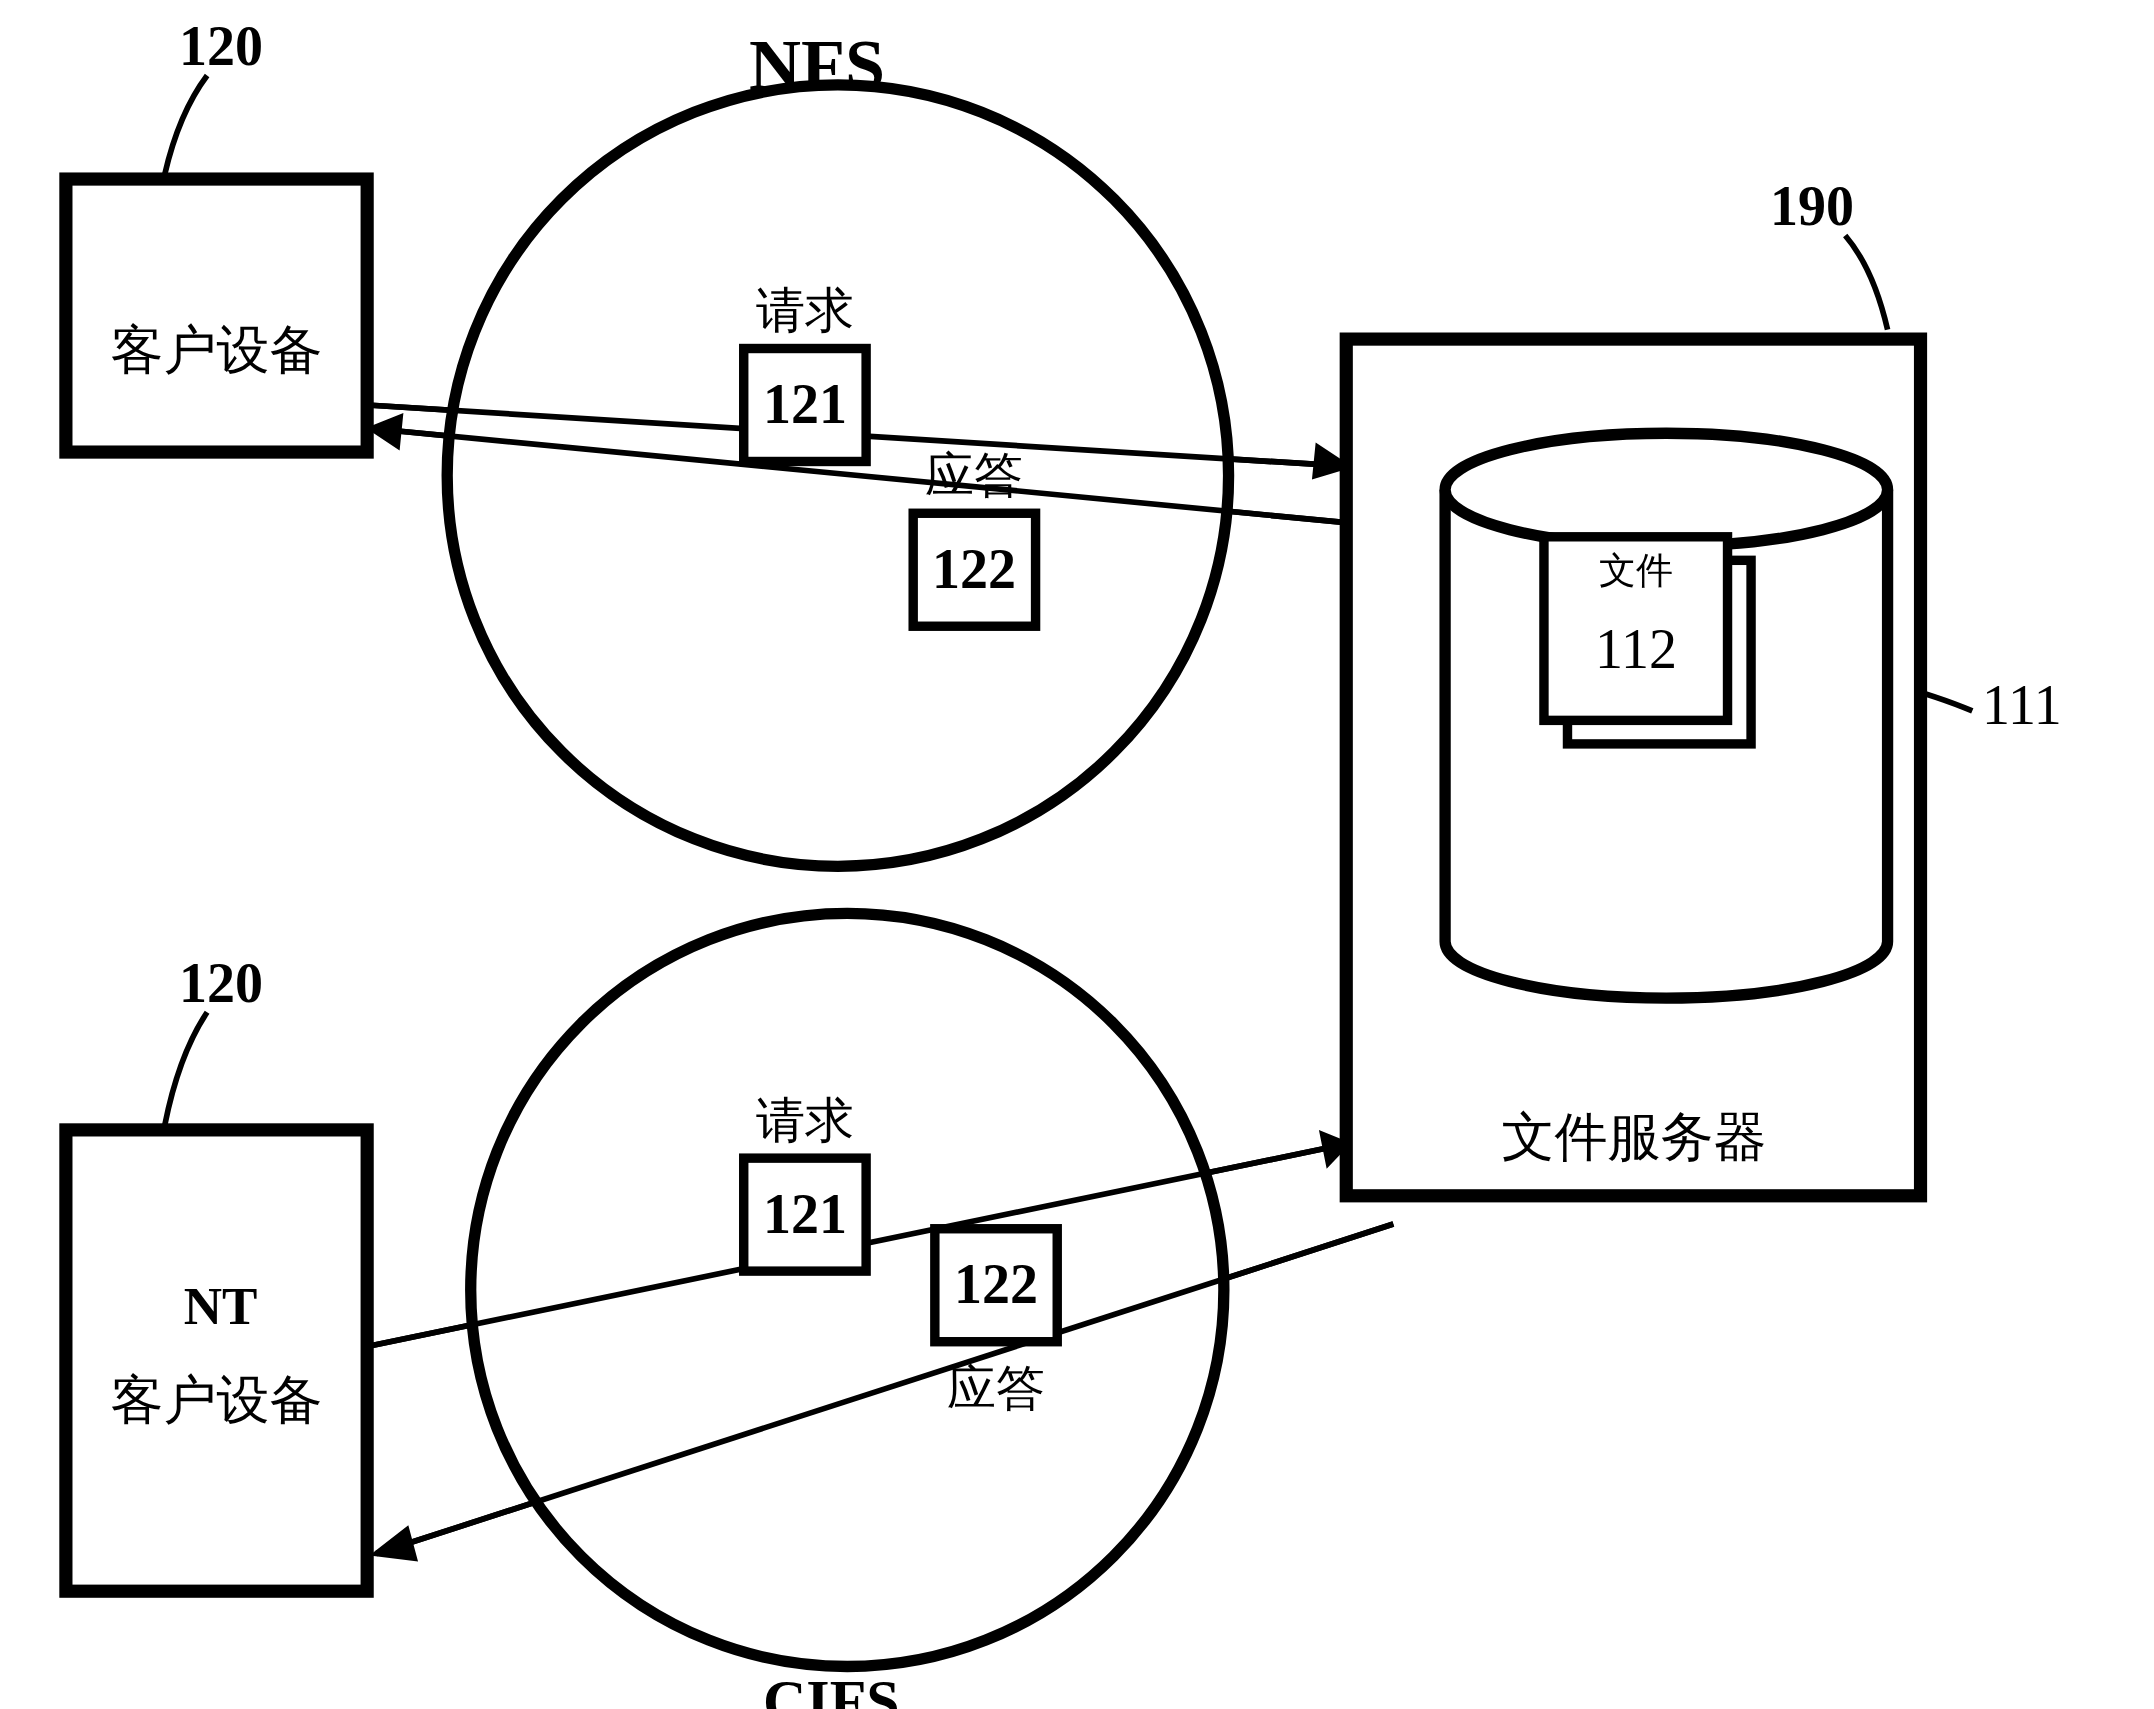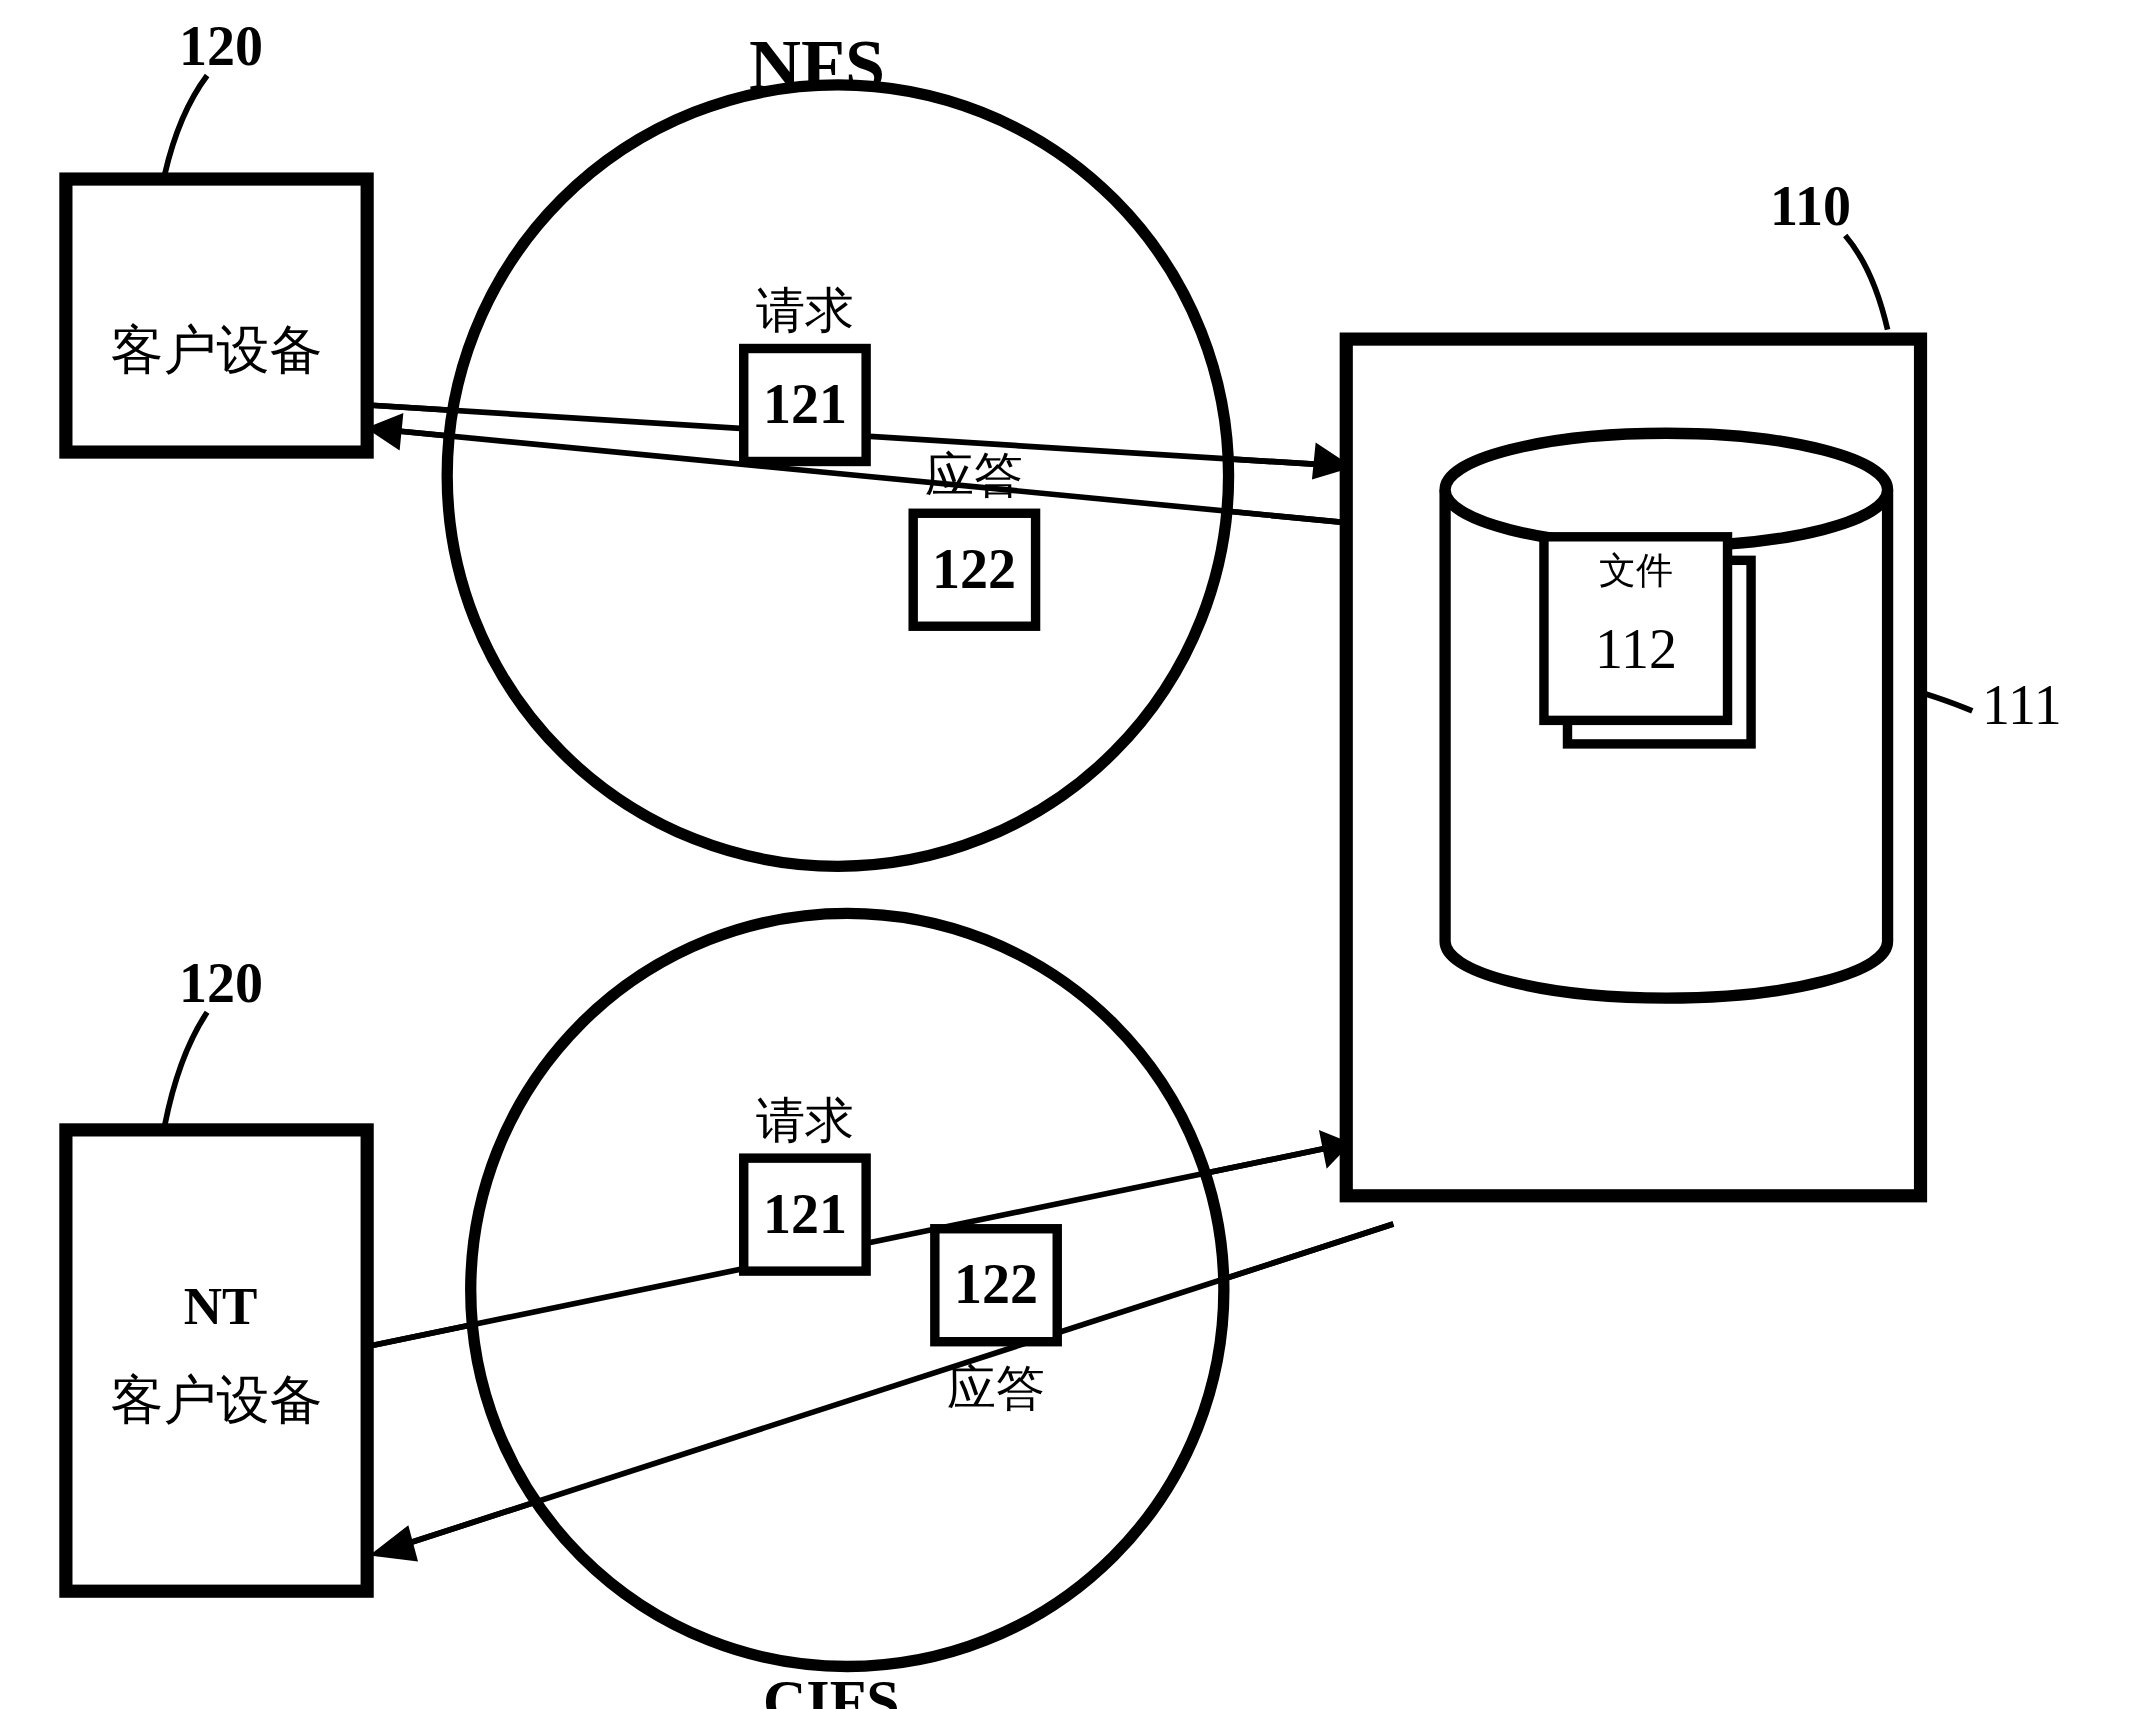--- a/index.html
+++ b/index.html
@@ -96,21 +96,21 @@
     </g>
 
     <rect x="1665" y="595" width="195" height="195" fill="#fff" stroke="#000" stroke-width="10"></rect>
     <rect x="1640" y="570" width="195" height="195" fill="#fff" stroke="#000" stroke-width="10"></rect>
   </svg>
 
   <div class="label" style="left:179px; top:14px; font-size:56px; font-weight:bold;">120</div>
 
   <div class="label" style="left:179px; top:951px; font-size:56px; font-weight:bold;">120</div>
 
-  <div class="label" style="left:1770px; top:174px; font-size:56px; font-weight:bold;">110</div>
+  <div class="label" style="left:1770px; top:174px; font-size:56px; font-weight:bold;">190</div>
 
   <div class="label" style="left:1982px; top:673px; font-size:56px; font-weight:normal;">111</div>
 
   <div class="label" style="left:66px; top:315px; width:301px; font-size:53px;">客户设备</div>
 
   <div class="label" style="left:70px; top:1276px; width:301px; font-size:53px; font-weight:bold;">NT</div>
   <div class="label" style="left:66px; top:1365px; width:301px; font-size:53px;">客户设备</div>
 
   <div class="label" style="left:749px; top:23.5px; font-size:72px; font-weight:bold;">NFS</div>
 
@@ -125,15 +125,16 @@
   <div class="label" style="left:744px; top:1088px; width:122px; font-size:49px;">请求</div>
   <div class="label" style="left:744px; top:1182px; width:122px; font-size:56px; font-weight:bold;">121</div>
 
   <div class="label" style="left:935px; top:1252px; width:122px; font-size:56px; font-weight:bold;">122</div>
   <div class="label" style="left:935px; top:1356px; width:122px; font-size:49px;">应答</div>
 
   <div class="label" style="left:1544px; top:546px; width:184px; font-size:37px;">文件</div>
   <div class="label" style="left:1544px; top:617px; width:184px; font-size:56px; font-weight:normal;">112</div>
 
 
+  <div class="label" style="left:1347px; top:1102px; width:574px; font-size:53px;">文件服务器</div>
 
 </div>
 
 
 </body></html>

